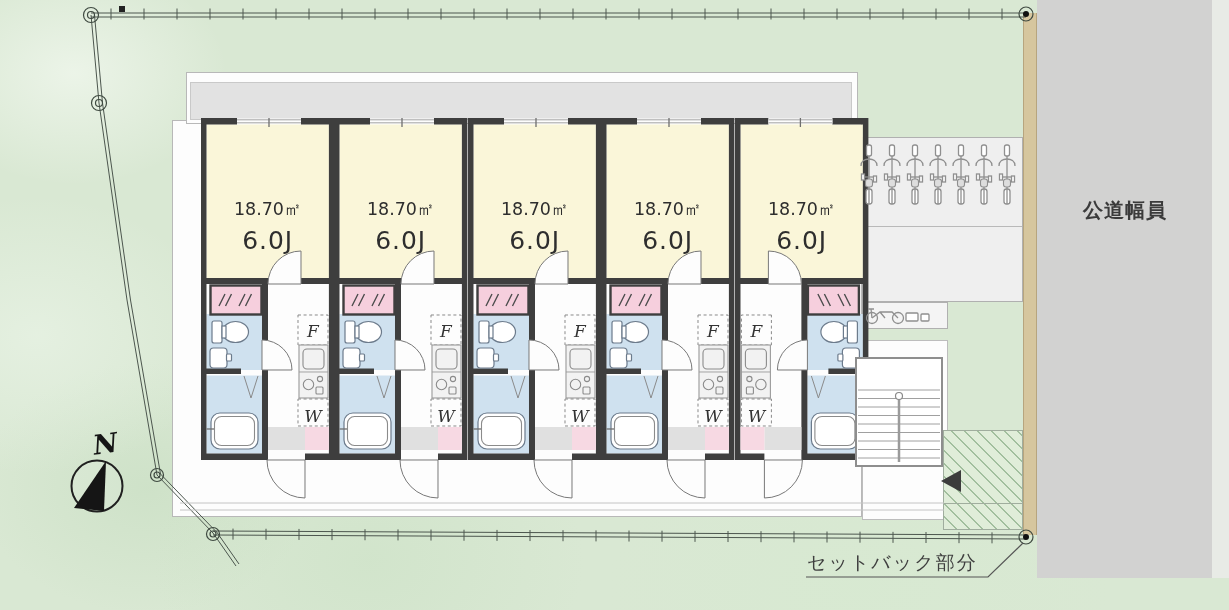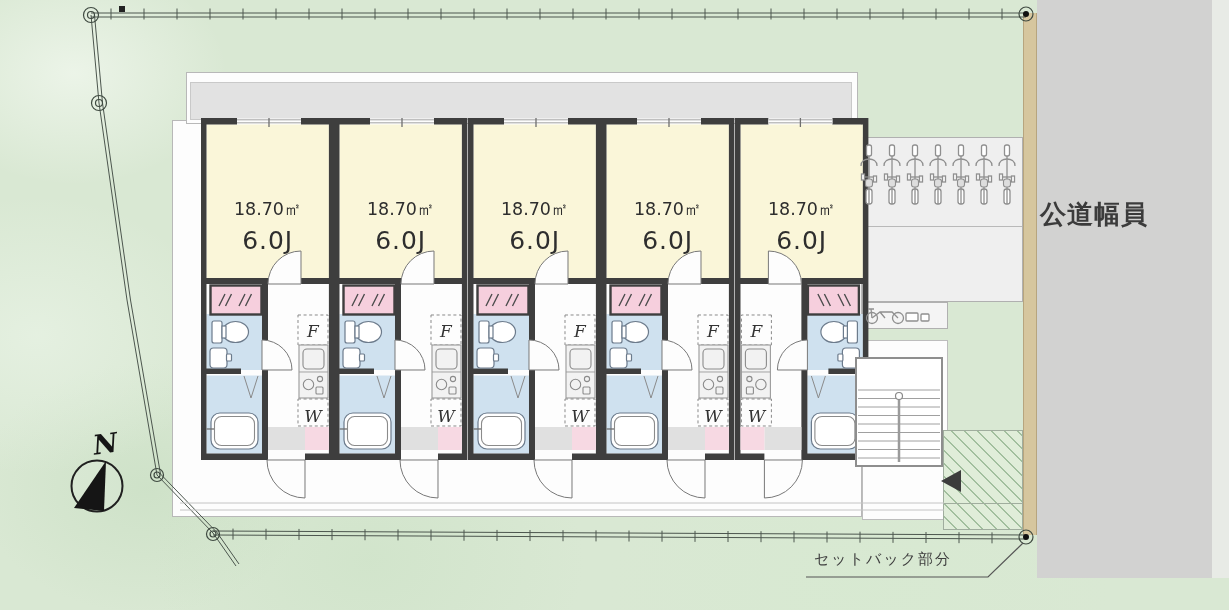--- a/index.html
+++ b/index.html
@@ -54,22 +54,22 @@
   .u-size{font:25px "DejaVu Sans","Liberation Sans",sans-serif;fill:#2e2e2e;text-anchor:middle;letter-spacing:1px;}
   .lab-fw{font-style:italic;font-family:"DejaVu Serif","Liberation Serif",serif;font-size:17px;fill:#333;text-anchor:middle;}
   
   .fence{stroke:#4c564e;stroke-width:1;fill:none;}
   .fnode{stroke:#3f4a41;stroke-width:1.2;fill:none;}
   .steps{stroke:#a0a0a0;stroke-width:1;fill:none;}
   .stairbox{fill:#fff;stroke:#8e8e8e;stroke-width:2;}
   .bike{stroke:#8f8f8f;stroke-width:1.3;fill:#fff;}
   .biken{stroke:#8f8f8f;stroke-width:1.3;fill:none;}
   
-  #road-label{left:1040px;top:196px;width:170px;text-align:left;font-size:26px;line-height:1.42;color:#3b3b3b;font-weight:600;letter-spacing:1px;}
-  #setback-label{left:807px;top:550px;width:190px;font-size:15px;color:#3f3f3f;letter-spacing:2px;margin-left:7px;}
+  #road-label{left:1040px;top:196px;width:170px;text-align:center;font-size:20px;line-height:1.42;color:#3b3b3b;font-weight:600;letter-spacing:1px;}
+  #setback-label{left:807px;top:550px;width:190px;font-size:19px;color:#3f3f3f;letter-spacing:2px;}
   #north-label{left:93px;top:428px;font-family:"DejaVu Serif","Liberation Serif",serif;font-style:italic;font-weight:bold;font-size:27px;color:#151515;transform:rotate(-8deg);}
 </style>
 </head>
 <body>
 
 <div id="stage">
   <div class="abs" id="road-area"></div>
   <div class="abs" id="road-edge"></div>
   <div class="abs" id="boundary-wall"></div>
   <div class="abs" id="eaves-main"></div>

